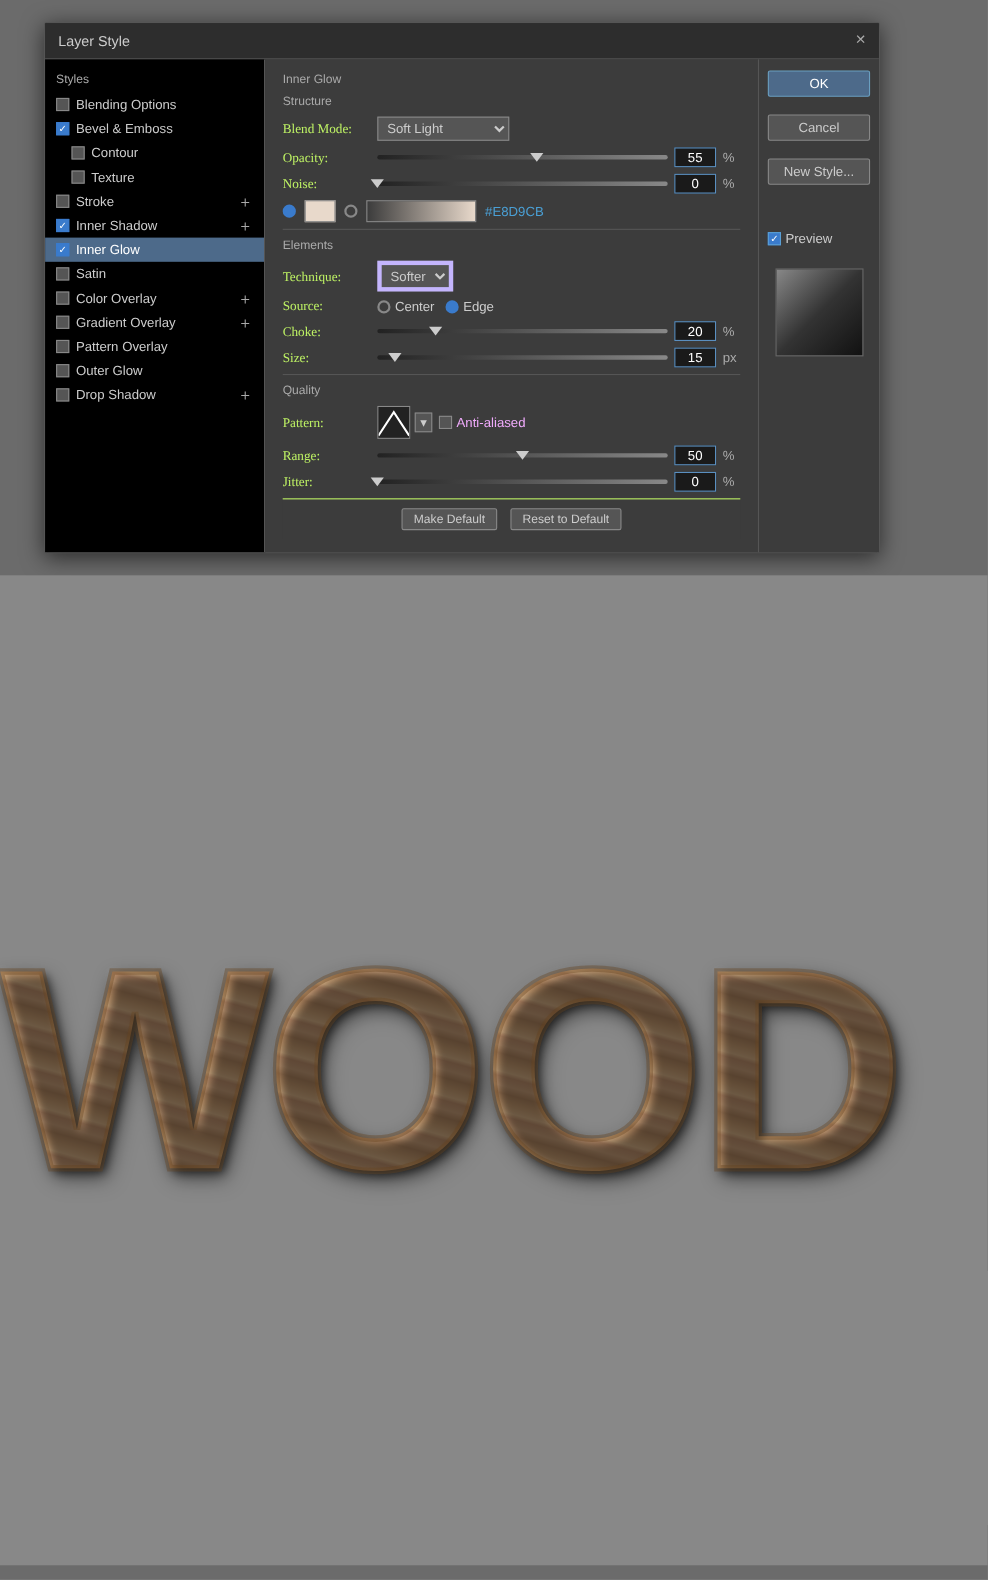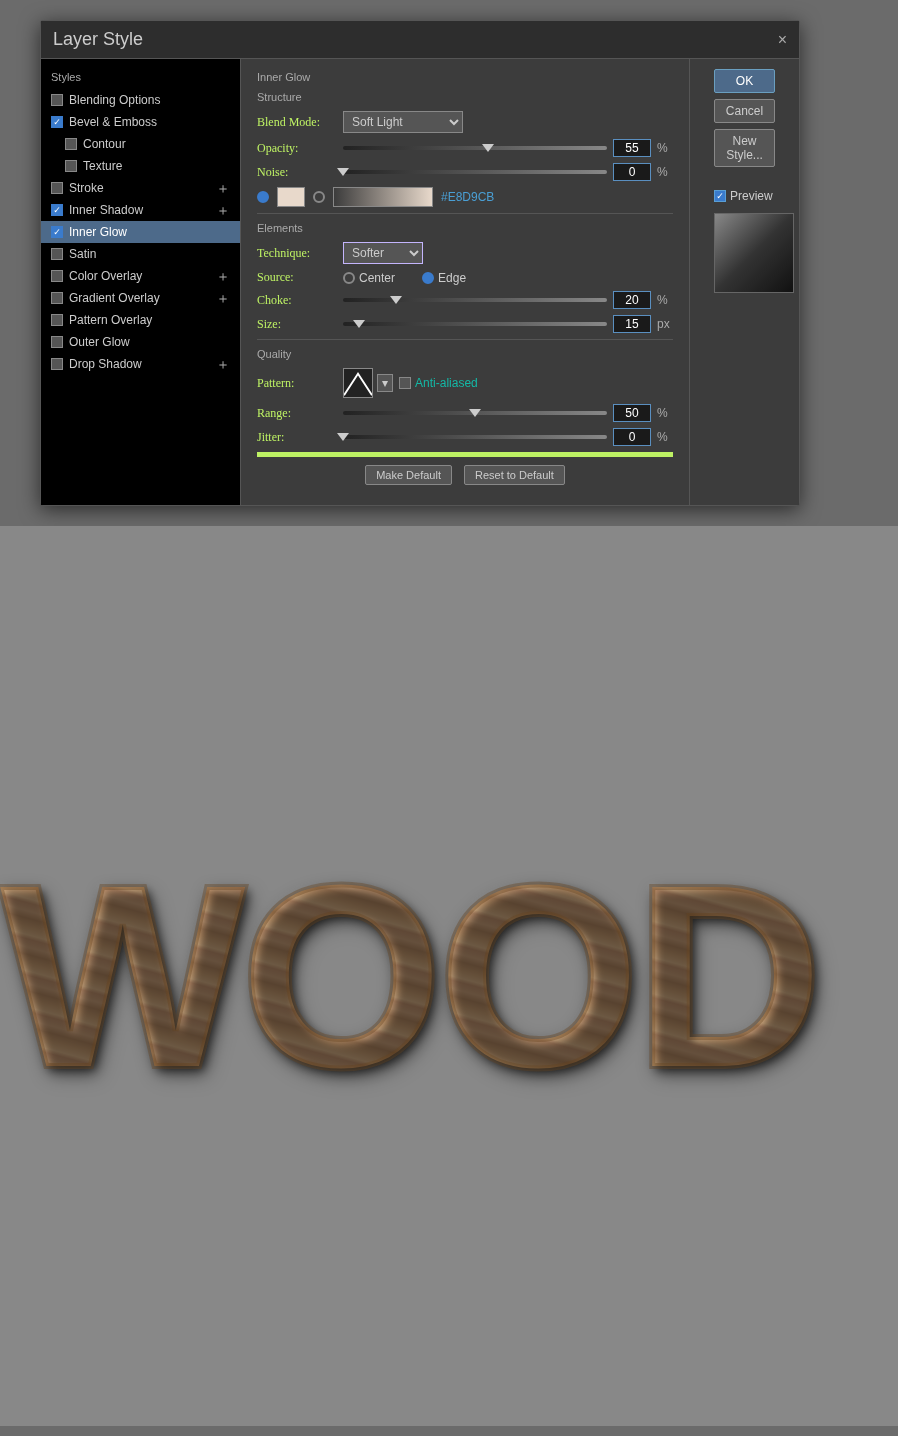--- a/index.html
+++ b/index.html
@@ -28,21 +28,21 @@
     .dialog-titlebar {
       background: #2d2d2d;
       padding: 8px 12px;
       display: flex;
       justify-content: space-between;
       align-items: center;
       border-bottom: 1px solid #555;
     }
     .dialog-title {
       color: #ccc;
-      font-size: 18px;
+      font-size: 13px;
     }
     .close-btn {
       background: none;
       border: none;
       color: #aaa;
       font-size: 16px;
       cursor: pointer;
       line-height: 1;
     }
 
@@ -215,30 +215,30 @@
     }
 
     
     .elements-section {
       border-top: 1px solid #555;
       padding-top: 8px;
       margin-top: 6px;
     }
     .technique-select {
       background: #555;
-      border: 1px solid #c4b5fd;
+      border: 4px solid #c4b5fd;
       color: #ccc;
       font-size: 12px;
       padding: 2px 4px;
-      width: 80px;
+      width: 69px;
     }
     .source-row {
       display: flex;
       align-items: center;
-      gap: 27px;
+      gap: 10px;
     }
     .radio-label {
       display: flex;
       align-items: center;
       gap: 4px;
       color: #ccc;
       font-size: 12px;
     }
 
     
@@ -268,37 +268,37 @@
       background: #555;
       border: 1px solid #888;
       color: #ccc;
       padding: 1px 4px;
       cursor: pointer;
     }
     .checkbox-label {
       display: flex;
       align-items: center;
       gap: 4px;
-      color: #14b8a6;
+      color: #f0abfc;
       font-size: 12px;
     }
     .checkbox-square {
       width: 12px;
       height: 12px;
       border: 1px solid #888;
       background: #555;
     }
 
     
     .buttons-panel {
       width: 110px;
-      padding: 10px 24px;
+      padding: 10px 8px;
       display: flex;
       flex-direction: column;
-      gap: 6px;
+      gap: 16px;
       background: #3c3c3c;
       border-left: 1px solid #555;
     }
     .dialog-btn {
       background: #555;
       border: 1px solid #888;
       color: #ccc;
       font-size: 12px;
       padding: 4px 8px;
       cursor: pointer;
@@ -335,21 +335,21 @@
       font-size: 9px;
     }
 
     
     .dialog-footer {
       display: flex;
       justify-content: center;
       align-items: center;
       gap: 12px;
       padding: 8px 16px;
-      border-top: 5px solid #bef264;
+      border-top: 1px solid #bef264;
       background: #3c3c3c;
     }
     .footer-btn {
       background: #555;
       border: 1px solid #888;
       color: #ccc;
       font-size: 11px;
       padding: 3px 10px;
       cursor: pointer;
       border-radius: 2px;

